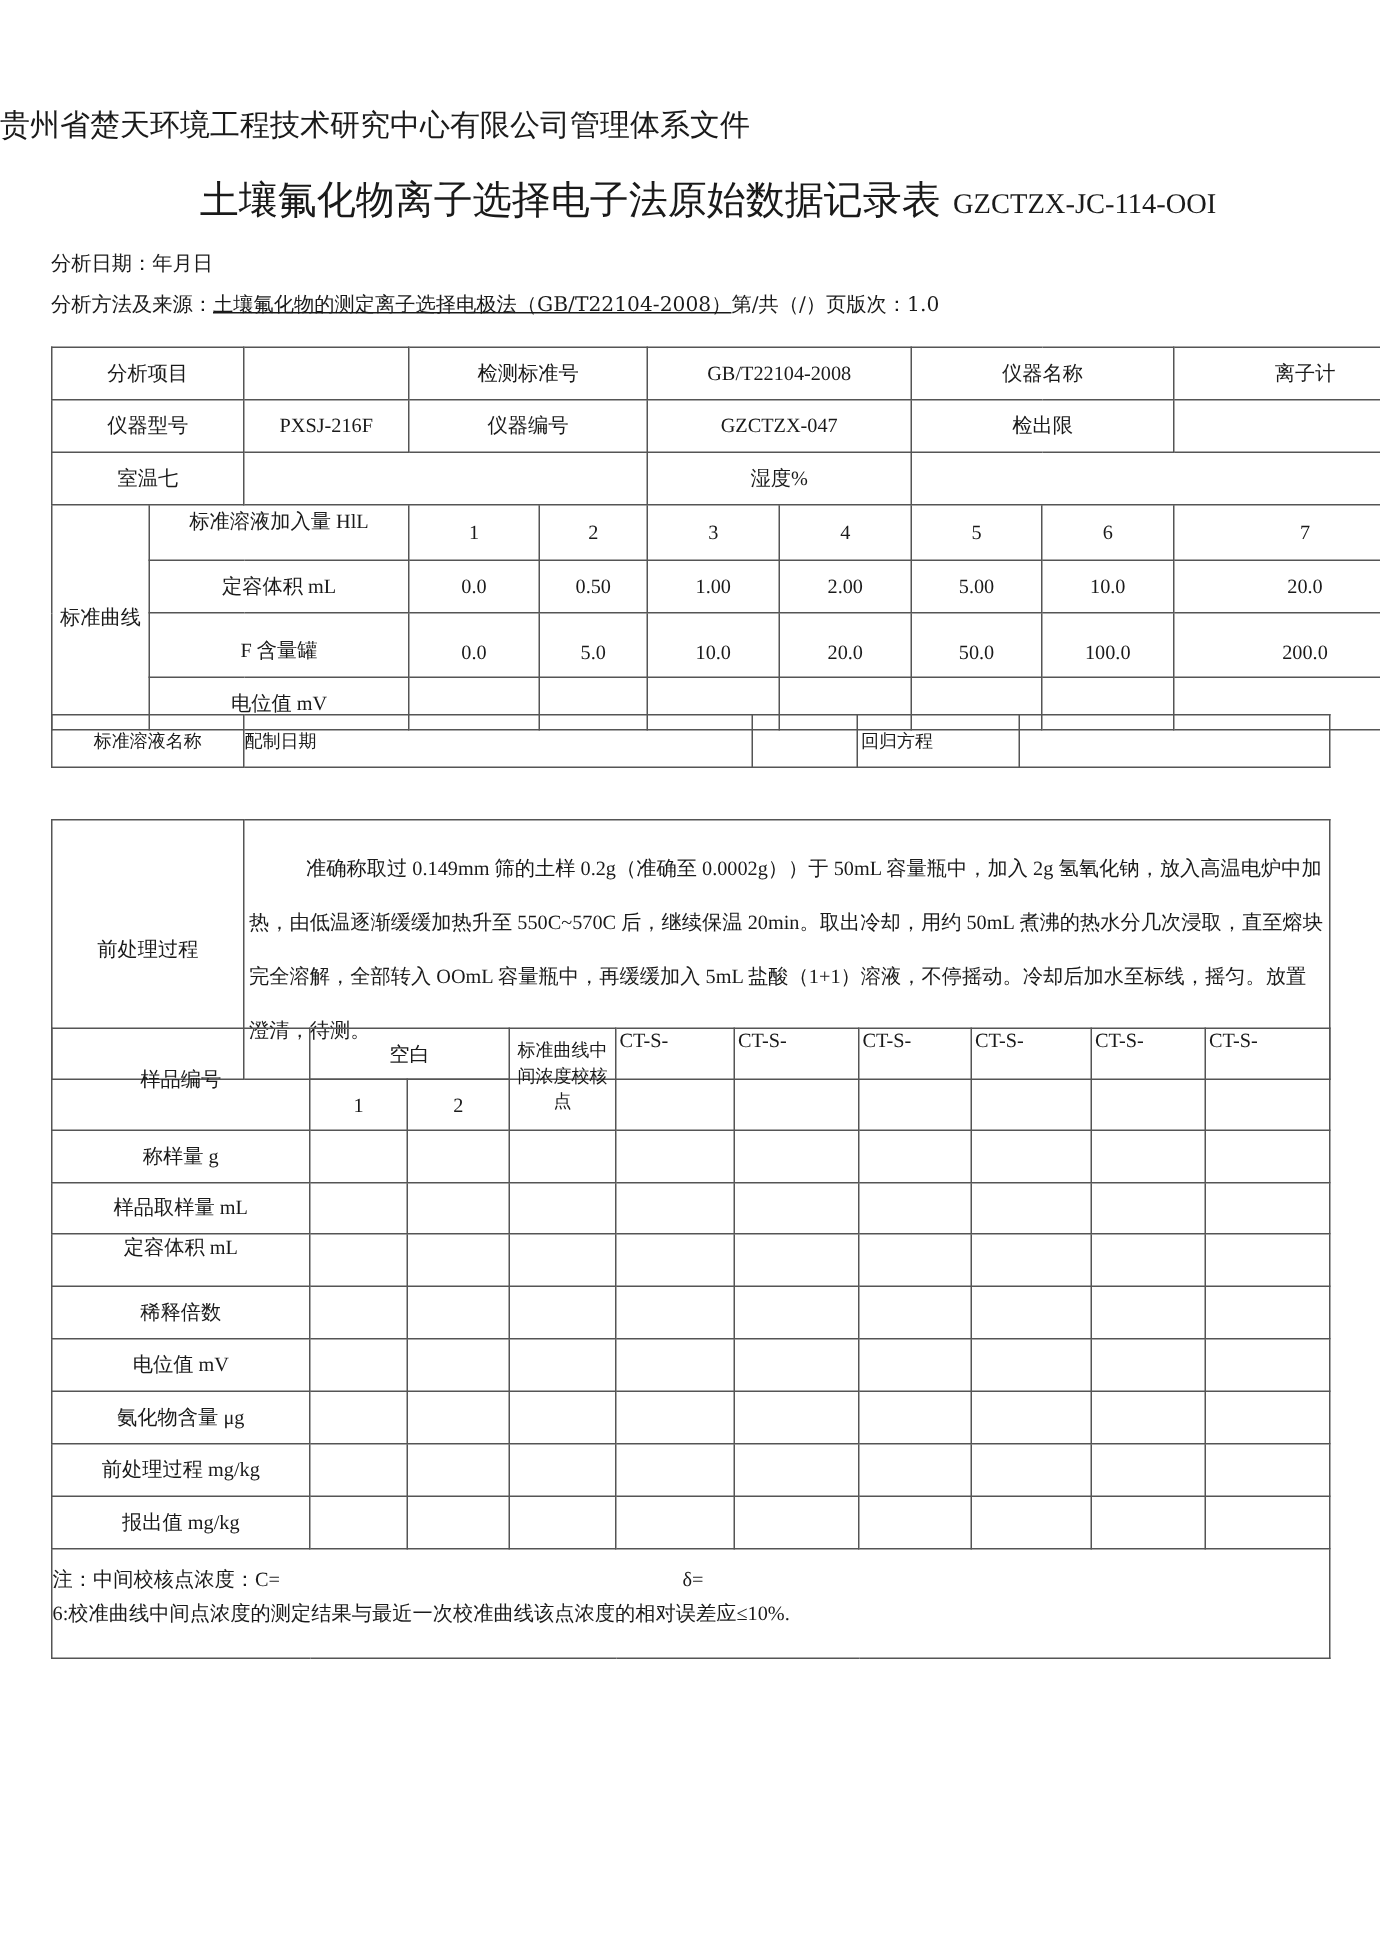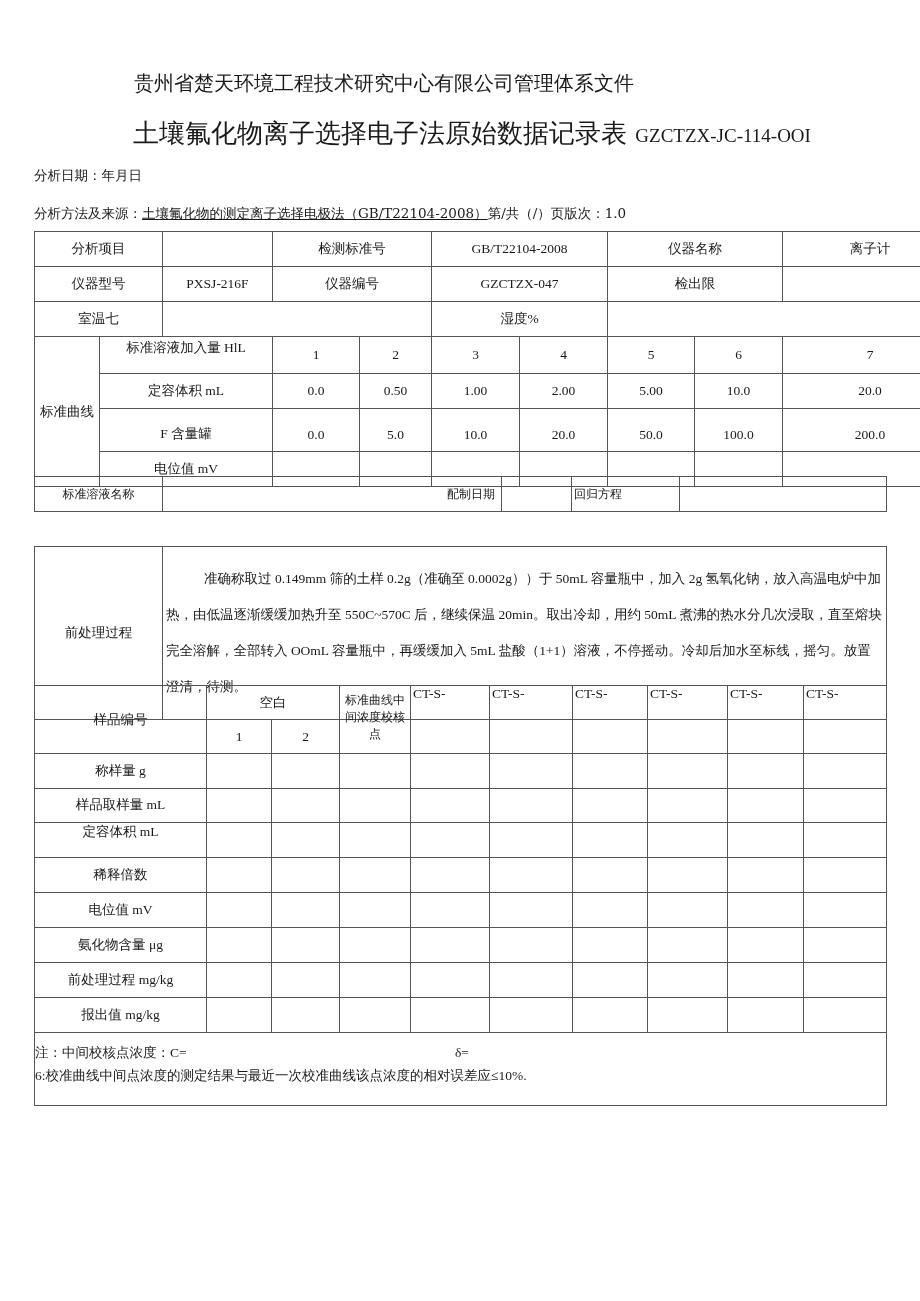--- a/index.html
+++ b/index.html
@@ -1,39 +1,39 @@
 <!DOCTYPE html>
 <html><head>
 <meta charset="utf-8">
 <style>
   html, body { margin:0; padding:0; background:#ffffff; }
   body { width:920px; height:1301px; position:relative; font-family:"DejaVu Serif","Liberation Serif",serif; color:#1a1a1a; overflow:hidden; }
-  .hdr1 { position:absolute; top:70px; left:0; width:768px; text-align:center; font-size:20px; letter-spacing:0px; }
+  .hdr1 { position:absolute; top:70px; left:0; width:768px; text-align:left; font-size:20px; letter-spacing:0px; }
   .hdr2 { position:absolute; top:116px; left:12px; width:920px; text-align:center; font-size:26px; }
   .hdr2 .code { font-family:"Liberation Serif",serif; font-size:19px; }
   .meta { position:absolute; left:34px; font-size:13.5px; }
   .meta1 { top:167px; }
-  .meta2 { top:205px;text-align:center; }
+  .meta2 { top:194px;text-align:center; }
   .u { text-decoration:underline; }
   table { border-collapse:collapse; position:absolute; left:34px; width:852px; table-layout:fixed; font-size:13.5px; }
   td { border:1px solid #555; text-align:center; vertical-align:middle; padding:0; font-family:"Liberation Serif","DejaVu Serif",serif; }
   .t1 { top:231px; }
   .t1 td { height:34px; }
   .t2 { top:476px; }
   .t2 td { height:34px; }
   .t3 { top:546px; }
   .t4 { top:685px; }
   .proc { text-align:left; padding:14px 2px 14px 3px; line-height:36px; font-size:13.5px; }
   .proc .indent { display:inline-block; width:38px; }
   .bottomalign { vertical-align:bottom; padding-bottom:8px; }
   .ct { text-align:left; vertical-align:top; padding-left:2px; }
   .small { font-size:12.5px; line-height:17px; }
   .sans { font-family:"DejaVu Sans","Liberation Sans",sans-serif; font-size:12px; }
   .note { text-align:left; padding:8px 0 6px 0; line-height:23px; font-size:13.5px; }
-  .right { text-align:right; padding-right:6px; }
+  .right { text-align:left; padding-right:18px; }
 </style>
 </head>
 <body>
 
 <div class="hdr1">贵州省楚天环境工程技术研究中心有限公司管理体系文件</div>
 <div class="hdr2">
   <span>土壤氟化物离子选择电子法原始数据记录表</span>
   <span class="code">GZCTZX-JC-114-OOI</span>
 </div>
 

